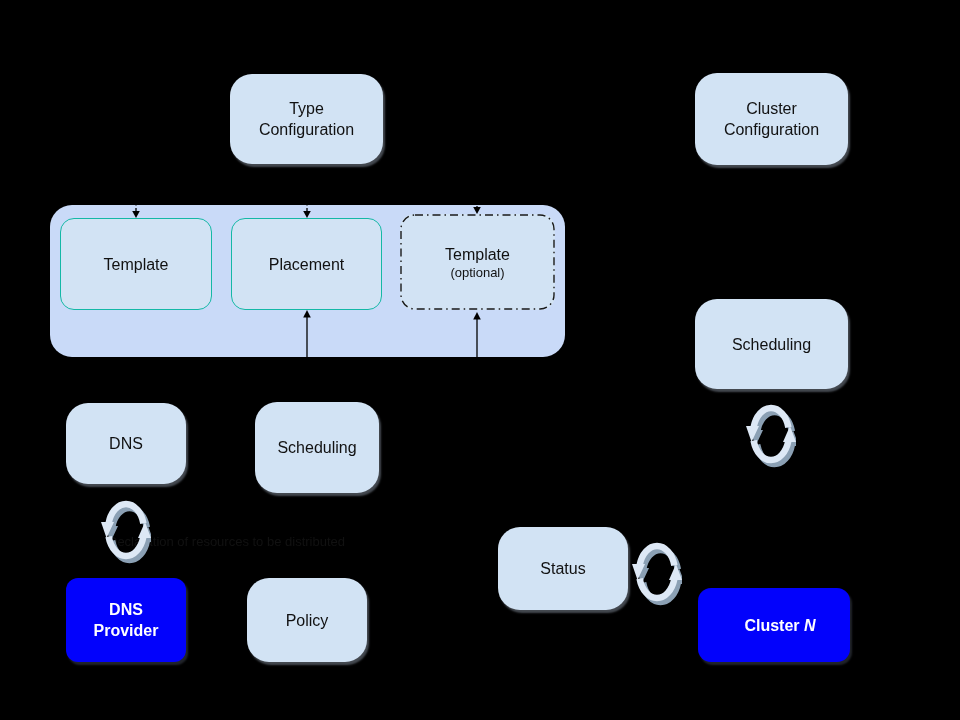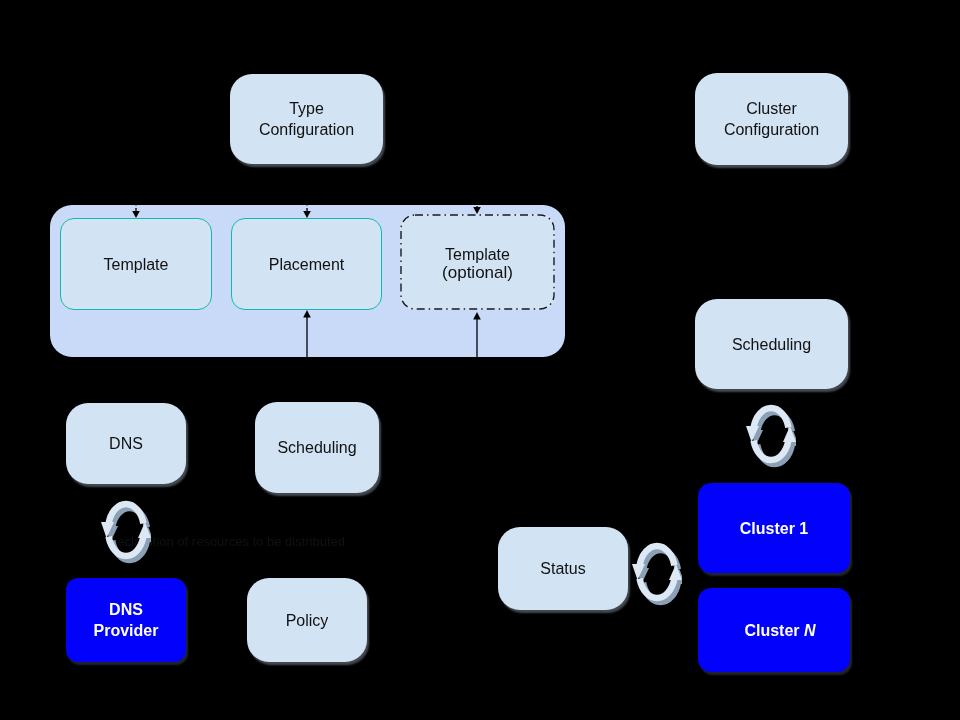--- a/index.html
+++ b/index.html
@@ -41,39 +41,39 @@
   }
   .inner{
     background:var(--box-fill);border:1px solid #14b8a6;border-radius:14px;
     box-shadow:none;
   }
   .inner.no-border{border:none;}
   .caption{
     position:absolute;left:58px;top:329px;font-size:13px;line-height:16px;
     color:var(--text-dark);
   }
-  .ov-sub{font-size:17px;line-height:15px;display:block;}
+  .ov-sub{font-size:13px;line-height:15px;display:block;}
   .ov-border{position:absolute;inset:0;width:100%;height:100%;}
   .overlay{position:absolute;inset:0;width:960px;height:720px;pointer-events:none;}
   .sync{position:absolute;width:50px;height:70px;}
   .cluster-n-suffix{font-style:italic;}
   
   #type-config{left:230px;top:74px;width:153px;height:90px;}
   #cluster-config{left:695px;top:73px;width:153px;height:92px;}
   #template{left:60px;top:218px;width:152px;height:92px;}
   #placement{left:231px;top:218px;width:151px;height:92px;}
   #overrides{left:400px;top:214px;width:155px;height:96px;border:none;}
   #dns{left:66px;top:403px;width:120px;height:81px;}
   #scheduling{left:231px;top:402px;width:124px;height:91px;margin-left:24px;}
   #propagation{left:695px;top:299px;width:153px;height:90px;}
   #dns-provider{left:66px;top:578px;width:120px;height:84px;border-radius:12px;}
   #policy{left:247px;top:578px;width:120px;height:84px;text-align:right;}
   #status{left:498px;top:527px;width:130px;height:83px;}
   #cluster-1{left:698px;top:483px;width:152px;height:90px;}
-  #cluster-n{left:698px;top:588px;width:152px;height:84px;padding-left:12px;}
+  #cluster-n{left:698px;top:588px;width:152px;height:74px;padding-left:12px;}
   #sync-dns{left:101px;top:495px;}
   #sync-propagation{left:746px;top:399px;}
   #sync-status{left:632px;top:537px;}
 </style>
 </head>
 <body>
 
 <div class="stage">
 
   <div class="container-box">
@@ -116,23 +116,20 @@
   </div>
   <div class="node blue" id="dns-provider">
     <span class="label">DNS
 Provider</span>
   </div>
   <div class="node light" id="policy">
     <span class="label">Policy</span>
   </div>
   <div class="node light" id="status">
     <span class="label">Status</span>
-  </div>
-  <div class="node blue" id="cluster-1">
-    <span class="label">Cluster 1</span>
   </div>
   <div class="node blue" id="cluster-n">
     <span class="label"><span>Cluster </span><span class="cluster-n-suffix">N</span></span>
   </div>
 
   <svg class="sync" id="sync-dns" viewBox="0 0 50 70">
     <g transform="translate(3.5,2)" stroke="var(--sync-shadow)" fill="var(--sync-shadow)">
       <path d="M 42.4 30.3 A 18 26 0 0 0 7.6 30.3" fill="none" stroke-width="6.5"></path>
       <path d="M 7.6 43.7 A 18 26 0 0 0 42.4 43.7" fill="none" stroke-width="6.5"></path>
       <polygon points="0.5,29 13.5,29 6,45" stroke="none"></polygon>

